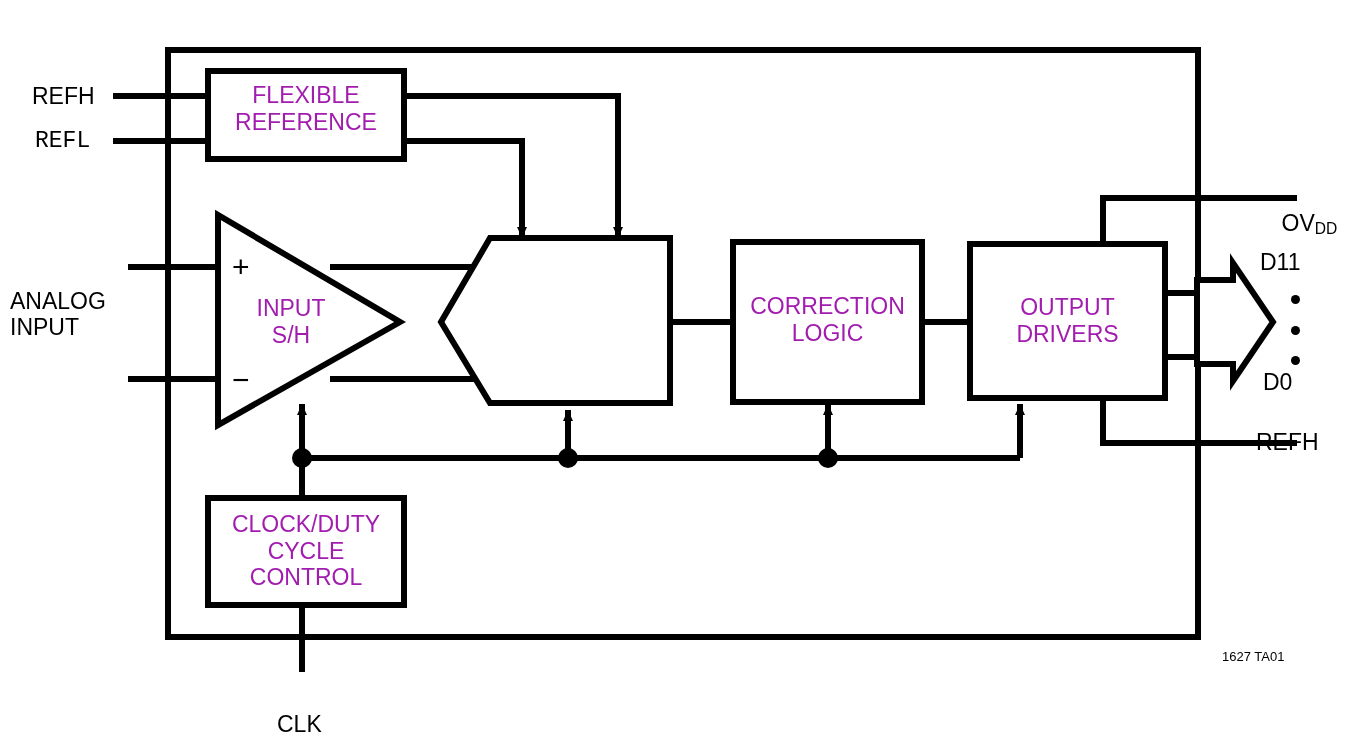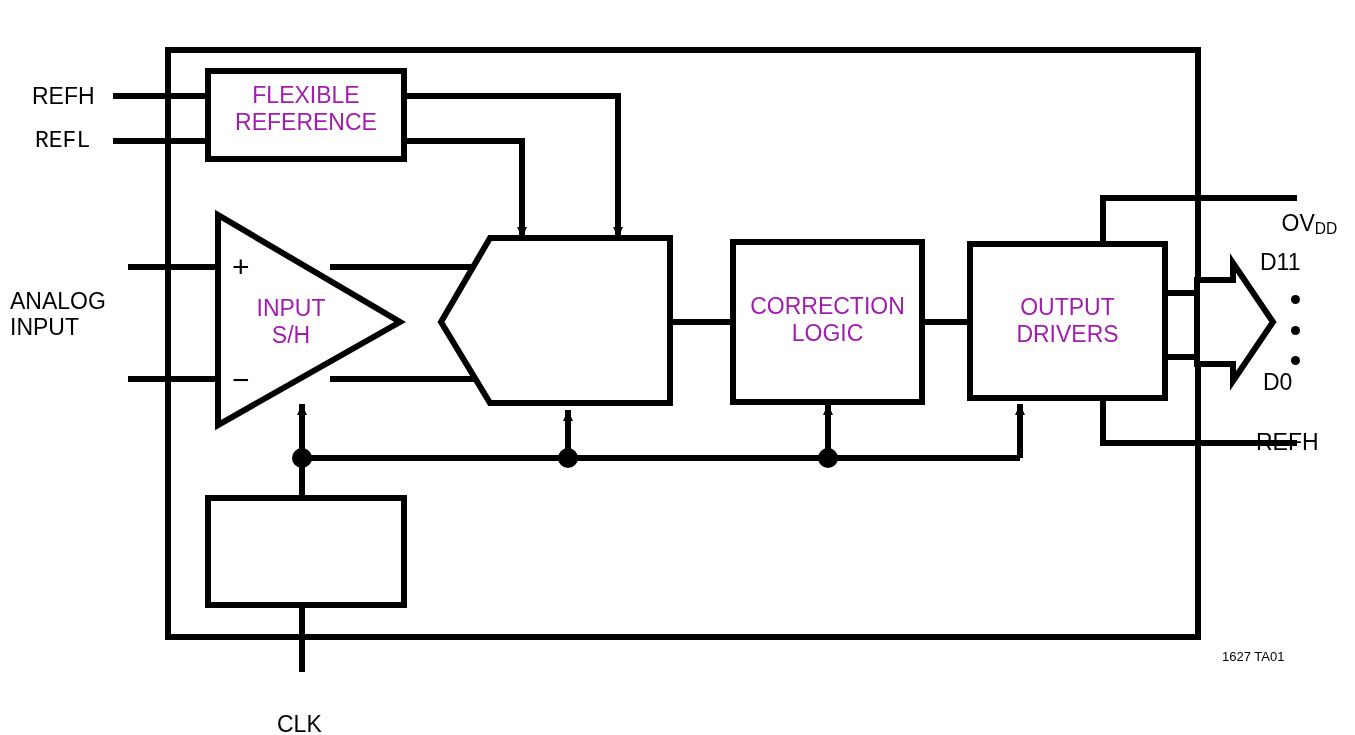--- a/index.html
+++ b/index.html
@@ -137,16 +137,19 @@
   <div class="lbl" style="left:232px;top:250px;font-size:30px;font-weight:500;">+</div>
   <div class="lbl" style="left:232px;top:363px;font-size:30px;font-weight:500;">−</div>
 
 
   <div class="blocklbl blocktext" style="left:733px;top:293px;width:189px;text-align:center;">CORRECTION
 LOGIC</div>
 
   <div class="blocklbl blocktext" style="left:970px;top:294px;width:195px;">OUTPUT
 DRIVERS</div>
 
+  <div class="blocklbl blocktext" style="left:208px;top:511px;width:196px;">CLOCK/DUTY
+CYCLE
+CONTROL</div>
 
   <div class="lbl caption" style="left:1222px;top:650px;">1627 TA01</div>
 
 </div>
 
 </body></html>

